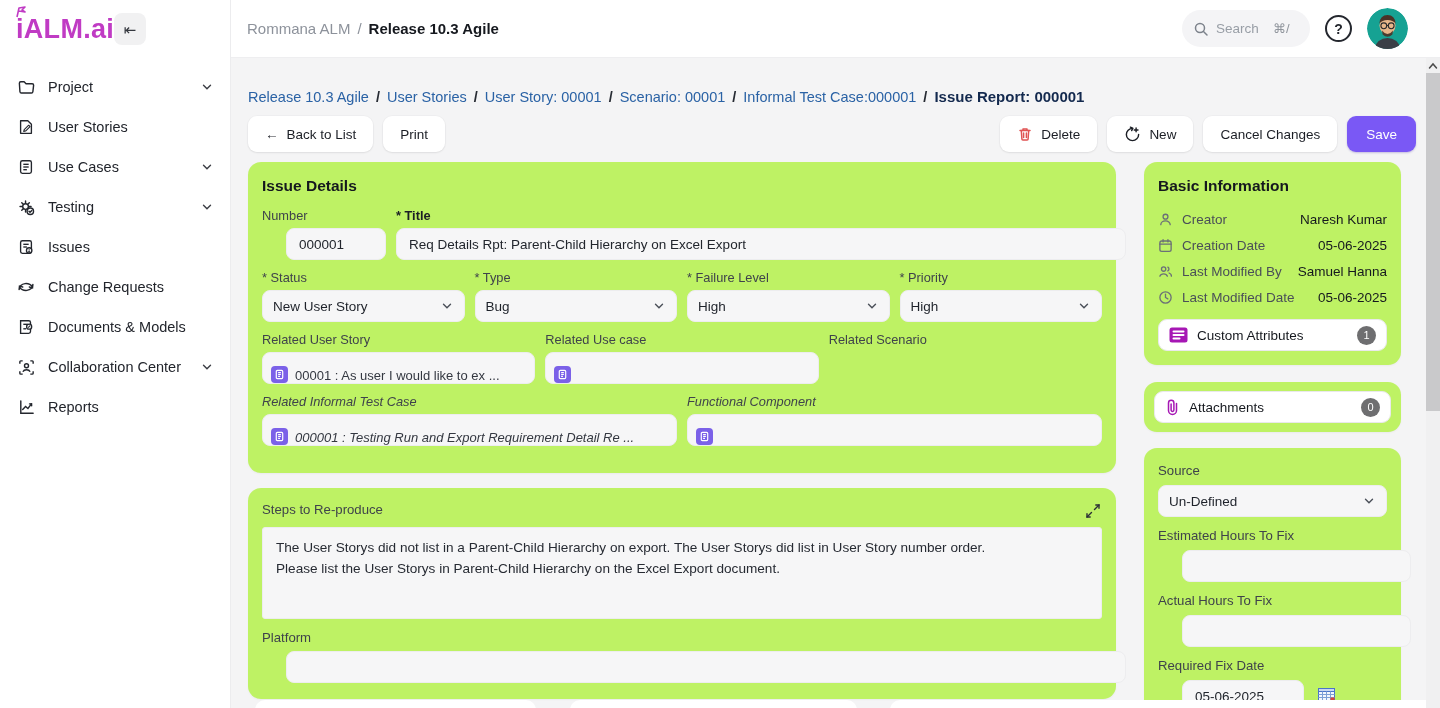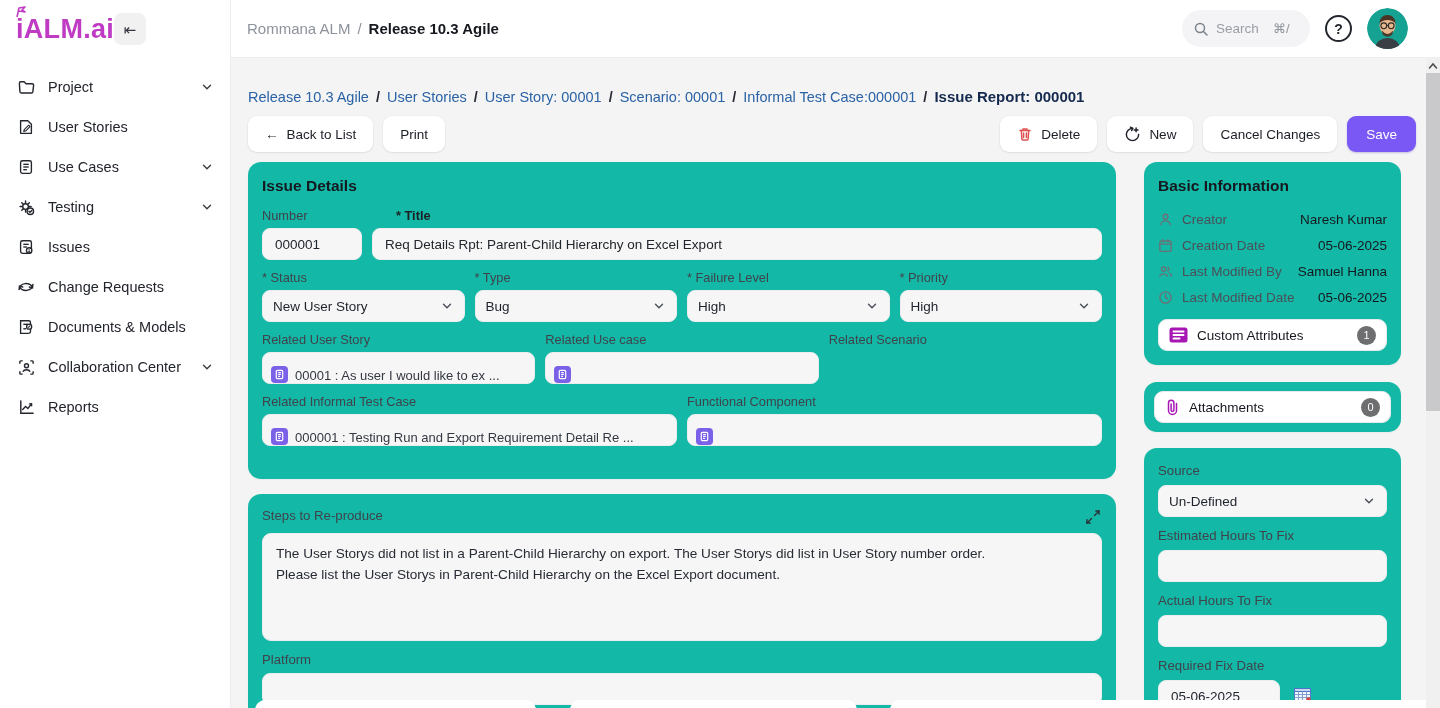--- a/index.html
+++ b/index.html
@@ -38,41 +38,41 @@
   .crumbs .current { color:#13294e; font-weight:bold; font-size:15px; }
 
   .toolbar { position:absolute; left:17px; right:24px; top:58px; height:36px; display:flex; gap:10px; align-items:center; }
   .btn { height:36px; background:#fff; border:none; border-radius:9px; box-shadow:0 1px 2px rgba(20,20,30,.08), 0 0 0 1px rgba(20,20,30,.02); padding:0 17px; font-size:13.5px; color:#1b1e25; display:flex; align-items:center; gap:8px; cursor:pointer; font-family:inherit; white-space:nowrap; }
   .btn .bicon { display:flex; align-items:center; }
   .btn-save { background:#7a58f5; color:#fff; padding:0 19px; box-shadow:0 1px 2px rgba(60,30,160,.25); }
   .ml-auto { margin-left:auto; }
 
   .col-left  { position:absolute; left:17px;  top:104px; width:868px; }
   .col-right { position:absolute; left:913px; top:104px; width:257px; }
-  .card { background:#14b8a6; border-radius:13px; box-shadow:0 1px 2px rgba(20,20,30,.04); }
+  .card { background:#bef264; border-radius:13px; box-shadow:0 1px 2px rgba(20,20,30,.04); }
 
   .card1 { padding:15px 14px 17px; }
   .section-title { font-size:15.5px; font-weight:bold; color:#15181e; margin-bottom:13px; }
   .flabel { font-size:12.8px; color:#3f434b; margin-bottom:5px; display:block; white-space:nowrap; }
   .flabel.bold { font-weight:bold; color:#1b1e25;margin-left:24px; }
   .field, .selectbox, .chipfield { background:#f6f6f7; border:1px solid #ededef; border-radius:8px; height:32px; width:100%; }
-  input.field { padding:0 12px; font-size:13.5px; color:#22262d; font-family:inherit; outline:none; }
+  input.field { padding:0 12px; font-size:13.5px; color:#22262d; font-family:inherit; outline:none;margin-left:24px; }
   .selectbox { display:flex; align-items:center; justify-content:space-between; padding:0 10px; font-size:13.5px; color:#1e222a; cursor:pointer; }
   .chipfield { display:flex; align-items:flex-end; gap:7px; padding:0 8px; font-size:13px; color:#343841; white-space:nowrap; overflow:hidden; cursor:pointer; }
   .relicon { width:17px; height:17px; border-radius:4px; background:#7b61e8; flex:none; display:flex; align-items:center; justify-content:center; }
   .row { display:flex; gap:10px; margin-bottom:10px; }
-  .row:last-child { margin-bottom:16px; }
+  .row:last-child { margin-bottom:10px;font-style:italic; }
   .grow { flex:1; min-width:0; }
   .w100 { width:100px; flex:none; }
 
   .card2 { margin-top:15px; padding:14px 14px 16px; }
   .steps-head { display:flex; justify-content:space-between; align-items:flex-start; margin-bottom:7px; }
   .steps-label { font-size:13.2px; color:#3f434b; }
   .expand-btn { background:none; border:none; cursor:pointer; display:flex; padding:2px; }
-  textarea.steps-box { width:100%; background:#f6f6f7; border:1px solid #ededef; border-radius:9px; height:108px; padding:9px 13px; font-size:13.6px; line-height:1.55; color:#272b33; font-family:inherit; resize:none; outline:none; display:block; }
+  textarea.steps-box { width:100%; background:#f6f6f7; border:1px solid #ededef; border-radius:3px; height:92px; padding:9px 13px; font-size:13.6px; line-height:1.55; color:#272b33; font-family:inherit; resize:none; outline:none; display:block; }
   .platform-label { font-size:13.2px; color:#3f434b; margin:11px 0 6px; display:block; }
 
   .cardA { padding:15px 14px 14px; }
   .info-title { font-size:15.5px; font-weight:bold; color:#15181e; margin-bottom:11px; }
   .info-row { display:flex; align-items:center; gap:9px; height:26px; font-size:13.5px; }
   .info-row .iicon { display:flex; color:#6b7077; flex:none; }
   .info-row .ilabel { color:#4a4f58; white-space:nowrap; }
   .info-row .ival { margin-left:auto; color:#15181e; white-space:nowrap; }
   .attr-btn { border:1px solid #e9e9eb; border-radius:9px; height:32px; display:flex; align-items:center; gap:9px; padding:0 10px; font-size:13.5px; cursor:pointer; background:#fff; width:100%; font-family:inherit; color:#15181e; margin-top:9px; }
   .badge { margin-left:auto; width:19px; height:19px; border-radius:50%; background:#6e6e70; color:#fff; font-size:11px; display:flex; align-items:center; justify-content:center; flex:none; }

